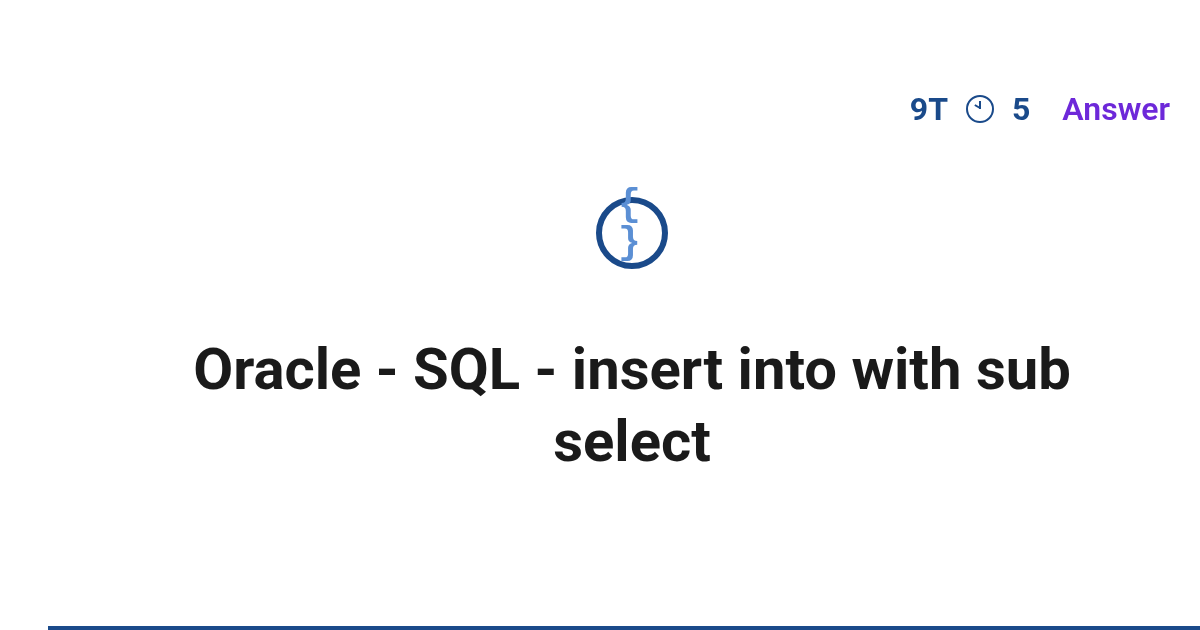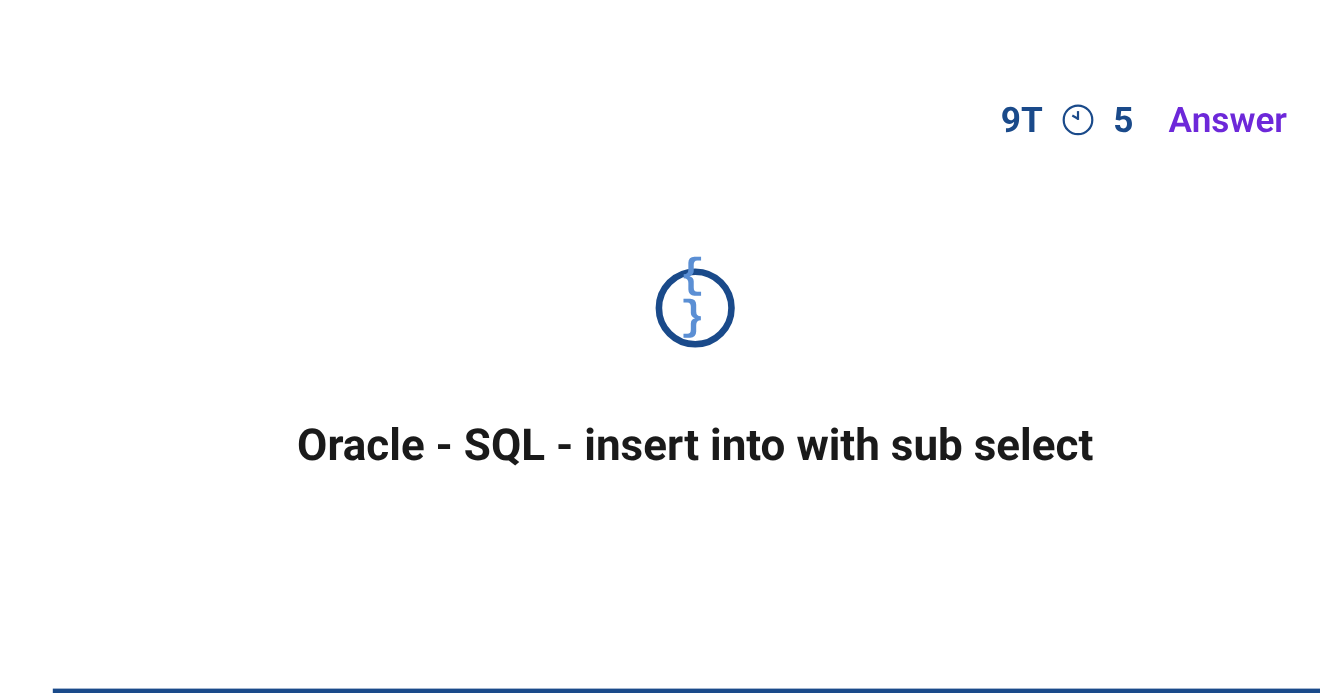--- a/index.html
+++ b/index.html
@@ -94,21 +94,21 @@
     .badge-braces {
       font-size: 38px;
       font-weight: 700;
       color: #5b8fd4;
       letter-spacing: -2px;
       font-family: "Courier New", monospace;
       line-height: 1;
       margin-top: -2px;
     }
     .title {
-      font-size: 40px;
+      font-size: 58px;
       font-weight: 700;
       color: #1a1a1a;
       text-align: center;
       line-height: 1.25;
       max-width: 1080px;
       padding: 0 40px;
     }
     .footer-bar {
       position: absolute;
       bottom: 0;

